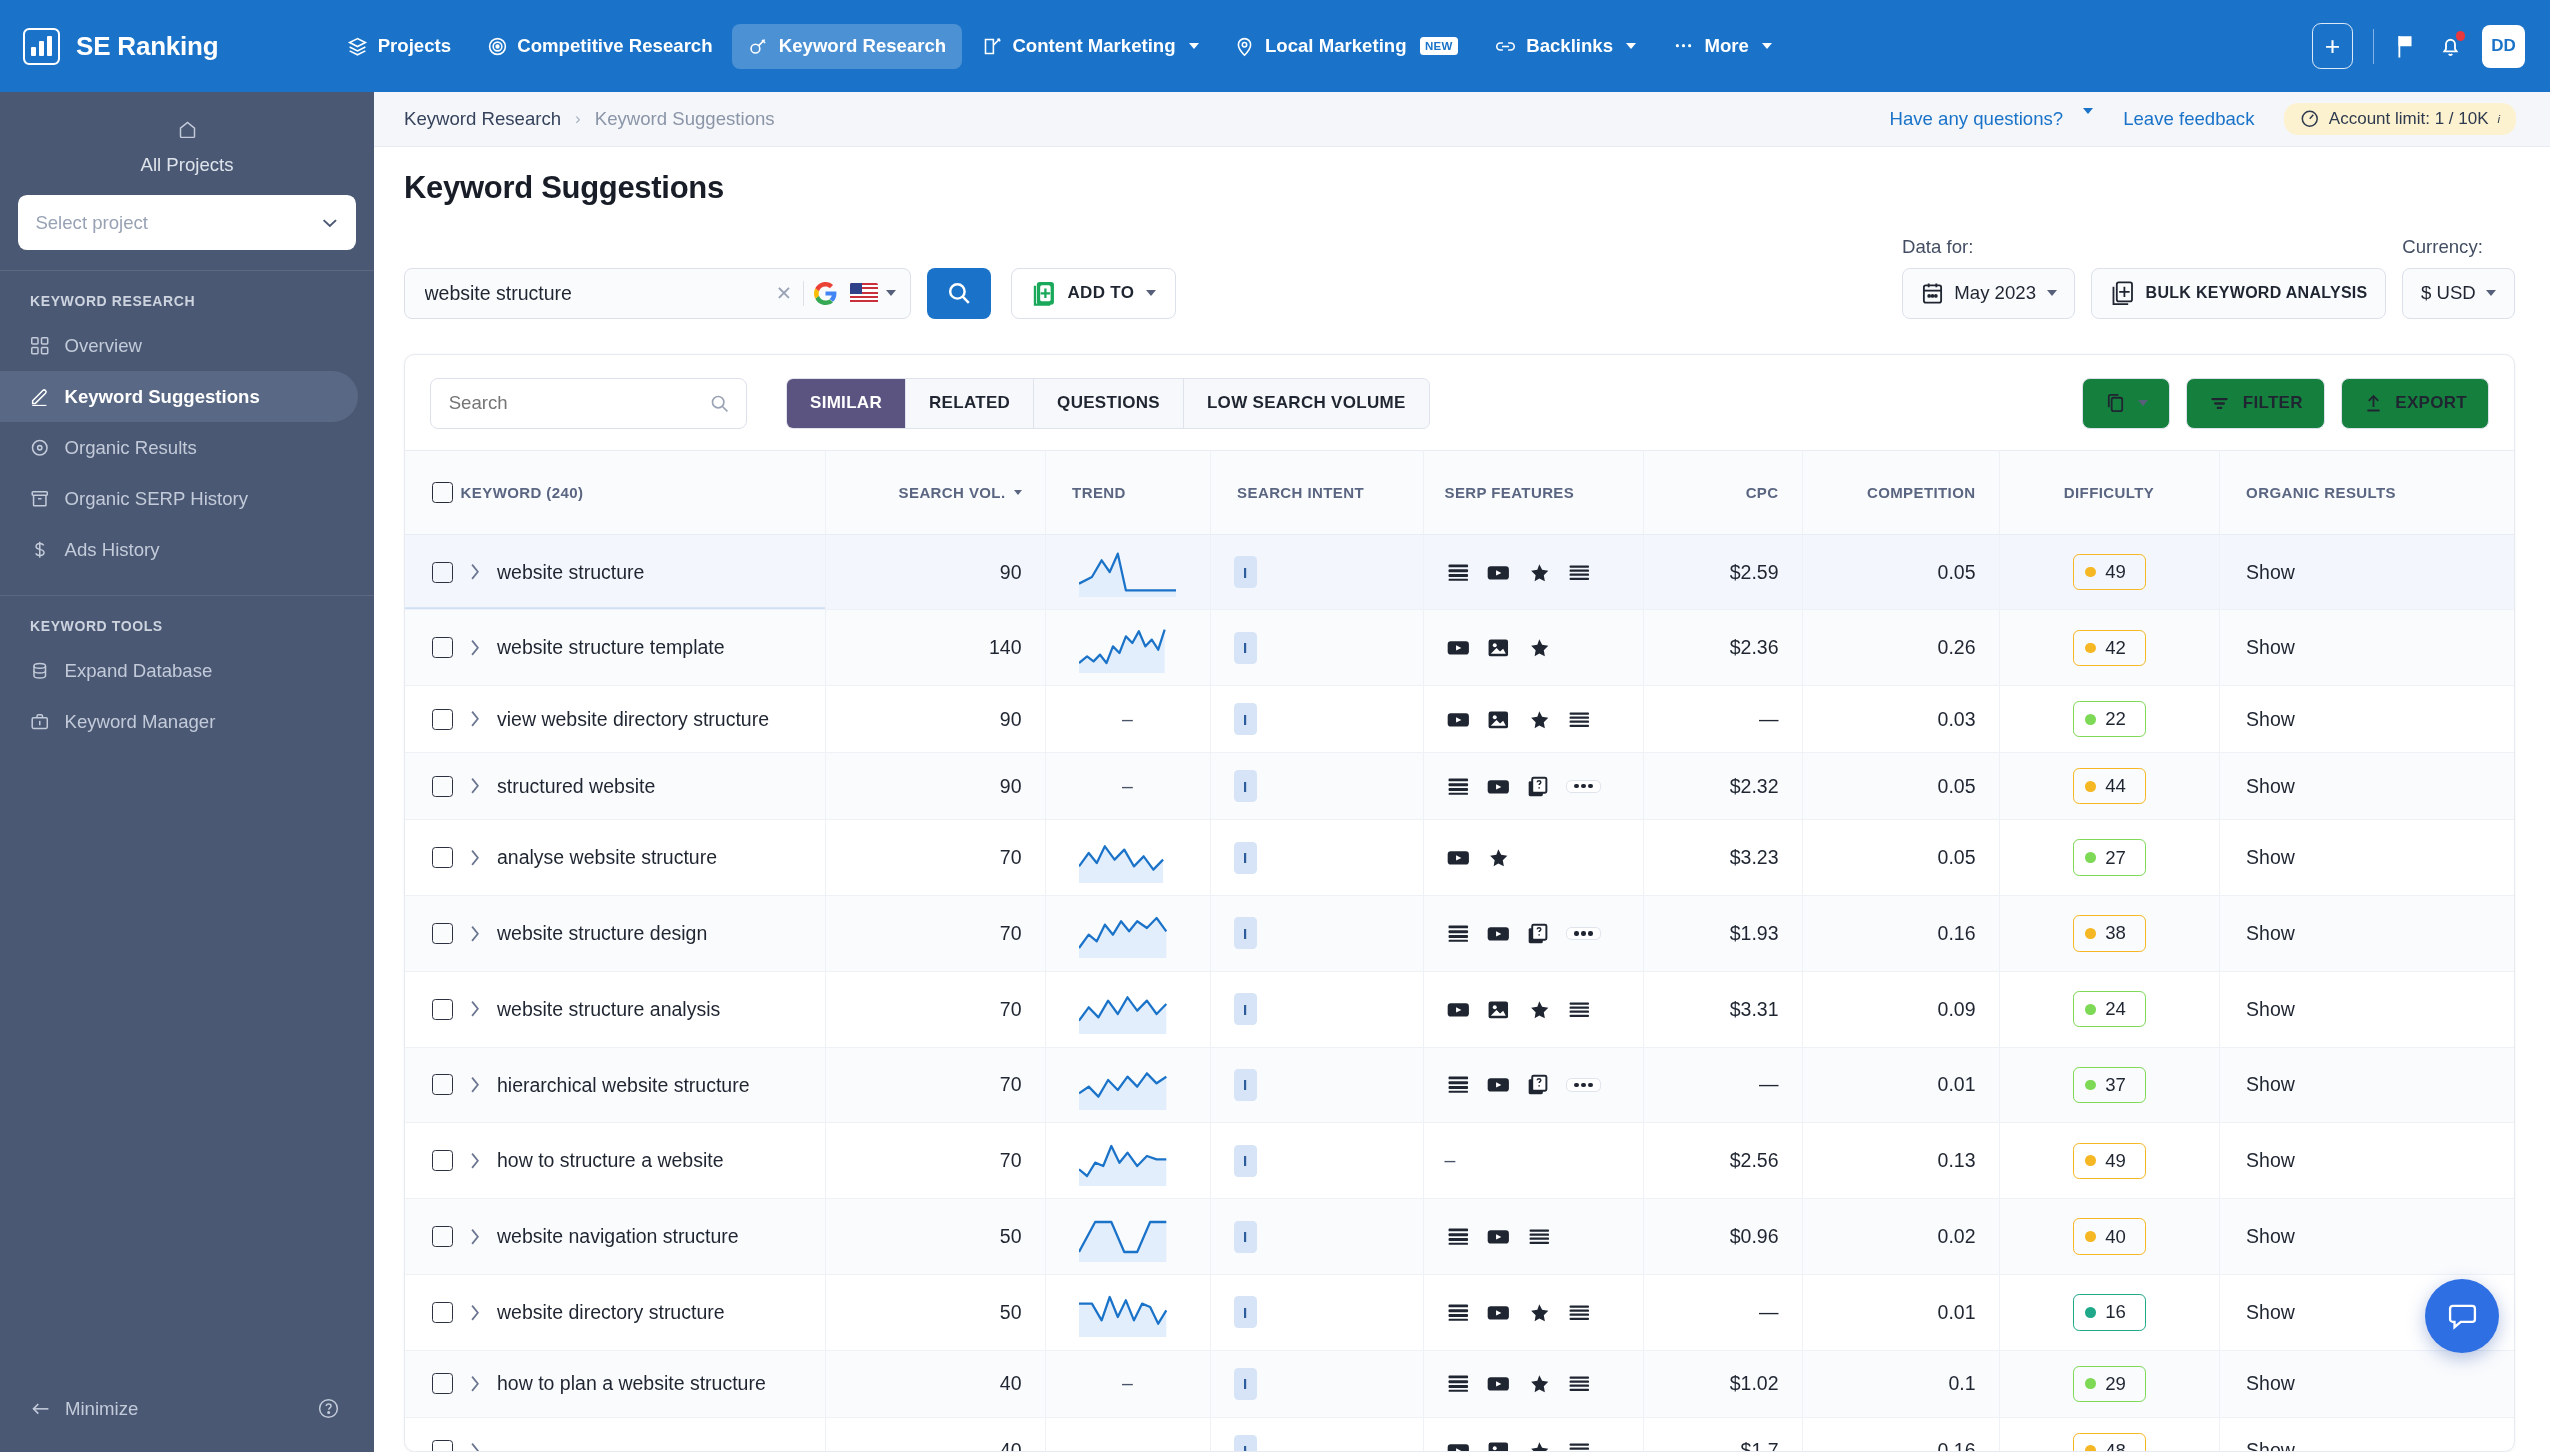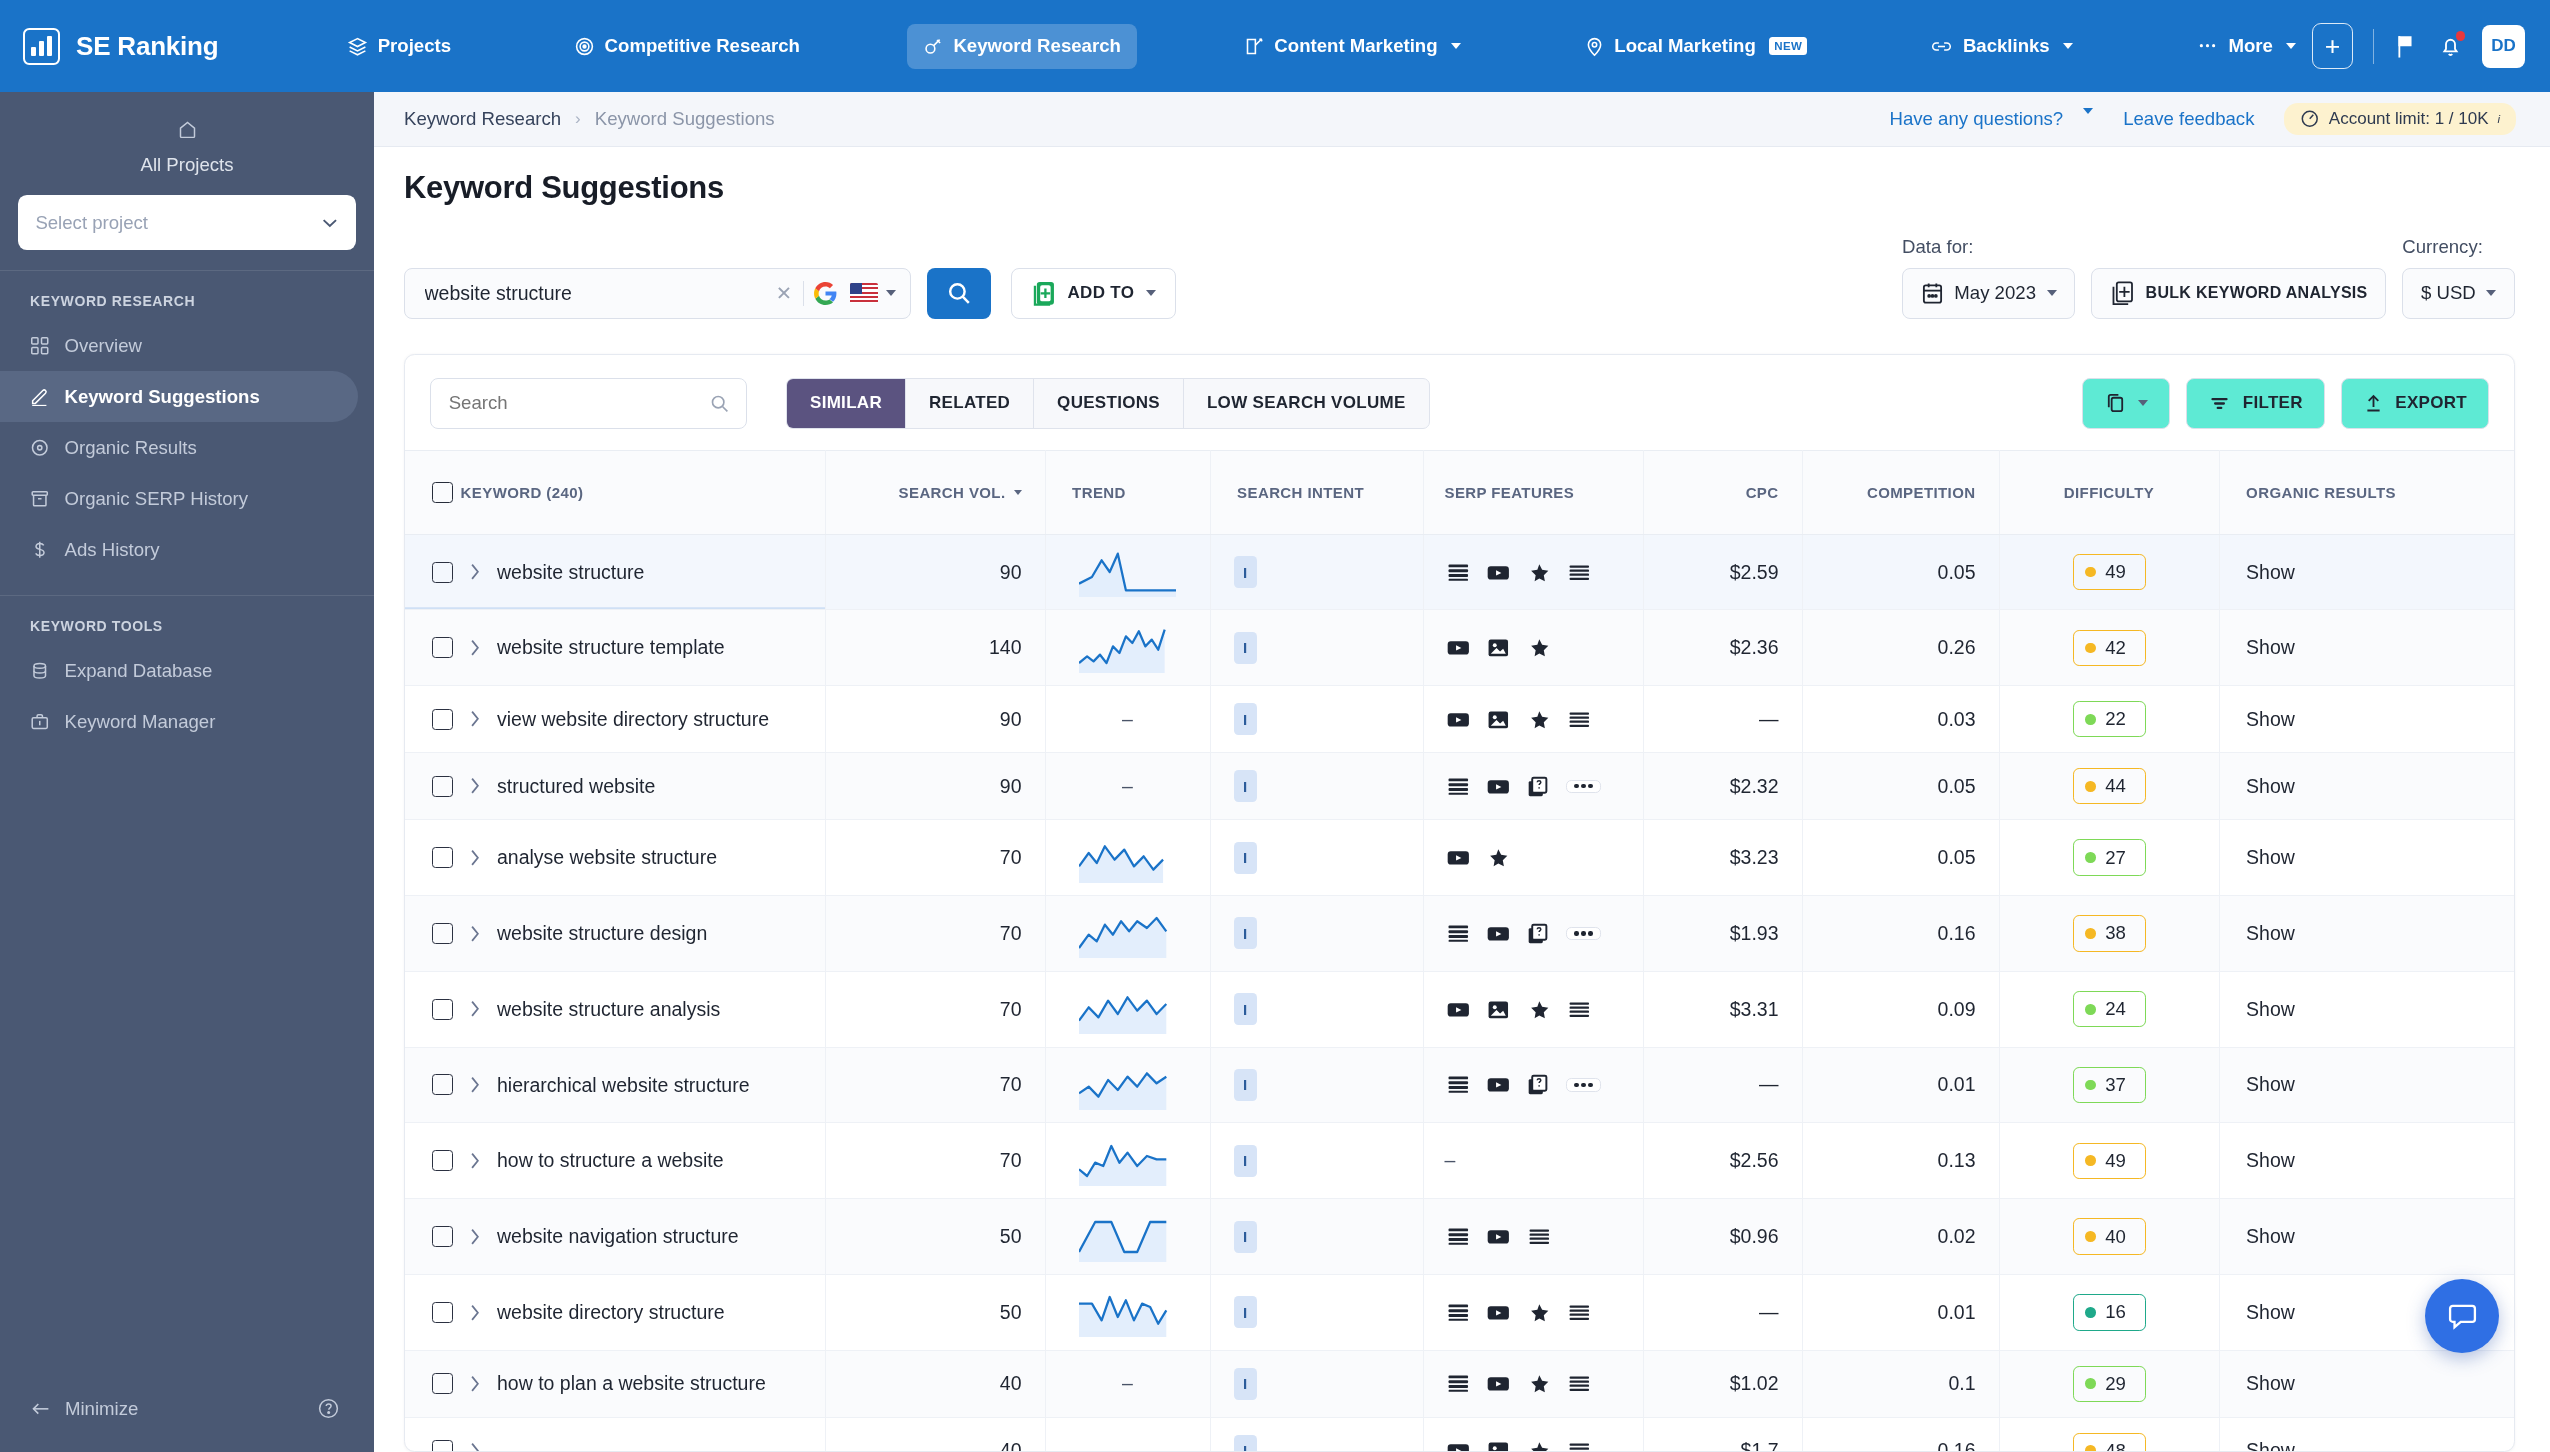--- a/index.html
+++ b/index.html
@@ -19,21 +19,21 @@
   .brand-logo {
     width: 37px; height: 37px; border: 2.7px solid #fff; border-radius: 6.2px;
     display: flex; align-items: flex-end; justify-content: center; gap: 2.7px; padding: 6.2px 5.3px;
   }
   .brand-logo i { display: block; width: 5.3px; background: #fff; border-radius: 0.9px; }
   .brand-logo i:nth-child(1) { height: 8.9px; }
   .brand-logo i:nth-child(2) { height: 15px; }
   .brand-logo i:nth-child(3) { height: 20.4px; }
   .brand-name { font-size: 26px; font-weight: 700; letter-spacing: -0.2px; }
 
-  .navitems { display: flex; align-items: center; gap: 3.5px; flex: 1; justify-content: space-between; }
+  .navitems { display: flex; align-items: center; gap: 3.5px; flex: 1; }
   .navitem {
     display: flex; align-items: center; gap: 9.7px; padding: 11.5px 16px;
     border-radius: 8px; font-size: 18.6px; font-weight: 600; white-space: nowrap;
     color: #fff; cursor: pointer;
   }
   .navitem.active { background: rgba(255,255,255,.22); }
   .navitem svg { flex: 0 0 auto; }
   .chev { width: 0; height: 0; border-left: 5.3px solid transparent; border-right: 5.3px solid transparent;
           border-top: 6.2px solid #fff; margin-left: 3.5px; }
   .badge-new {
@@ -171,21 +171,21 @@
     overflow: hidden; height: 51px; background: #f7f8fb;
   }
   .seg {
     display: flex; align-items: center; padding: 0 23px; font-size: 17px; font-weight: 600;
     color: #1f2531; cursor: pointer; letter-spacing: 0.3px; border-right: 0.9px solid #dfe3ec;
   }
   .seg:last-child { border-right: 0; }
   .seg.active { background: #5b5380; color: #fff; }
   .cardtop-right { margin-left: auto; display: flex; align-items: center; gap: 16px; }
   .obtn {
-    height: 51px; border: 0.9px solid #dbe0ea; border-radius: 8px; background: #5eead4;
+    height: 51px; border: 0.9px solid #dbe0ea; border-radius: 8px; background: #15803d;
     display: flex; align-items: center; gap: 11.5px; padding: 0 21px; cursor: pointer;
     font-size: 17px; font-weight: 600; color: #1f2531; letter-spacing: 0.3px;
   }
 
   .tablewrap { flex: 1; min-height: 0; overflow: hidden; }
   table { width: 100%; border-collapse: collapse; table-layout: fixed; }
   thead th {
     background: #fafbfd; border-top: 0.9px solid #e9edf3; border-bottom: 0.9px solid #e9edf3;
     font-size: 15px; font-weight: 600; color: #5b6ава; color: #5a6681; letter-spacing: 0.4px;
     padding: 31px 0; height: 67px; border-right: 0.9px solid #eef1f6; text-align: right;

